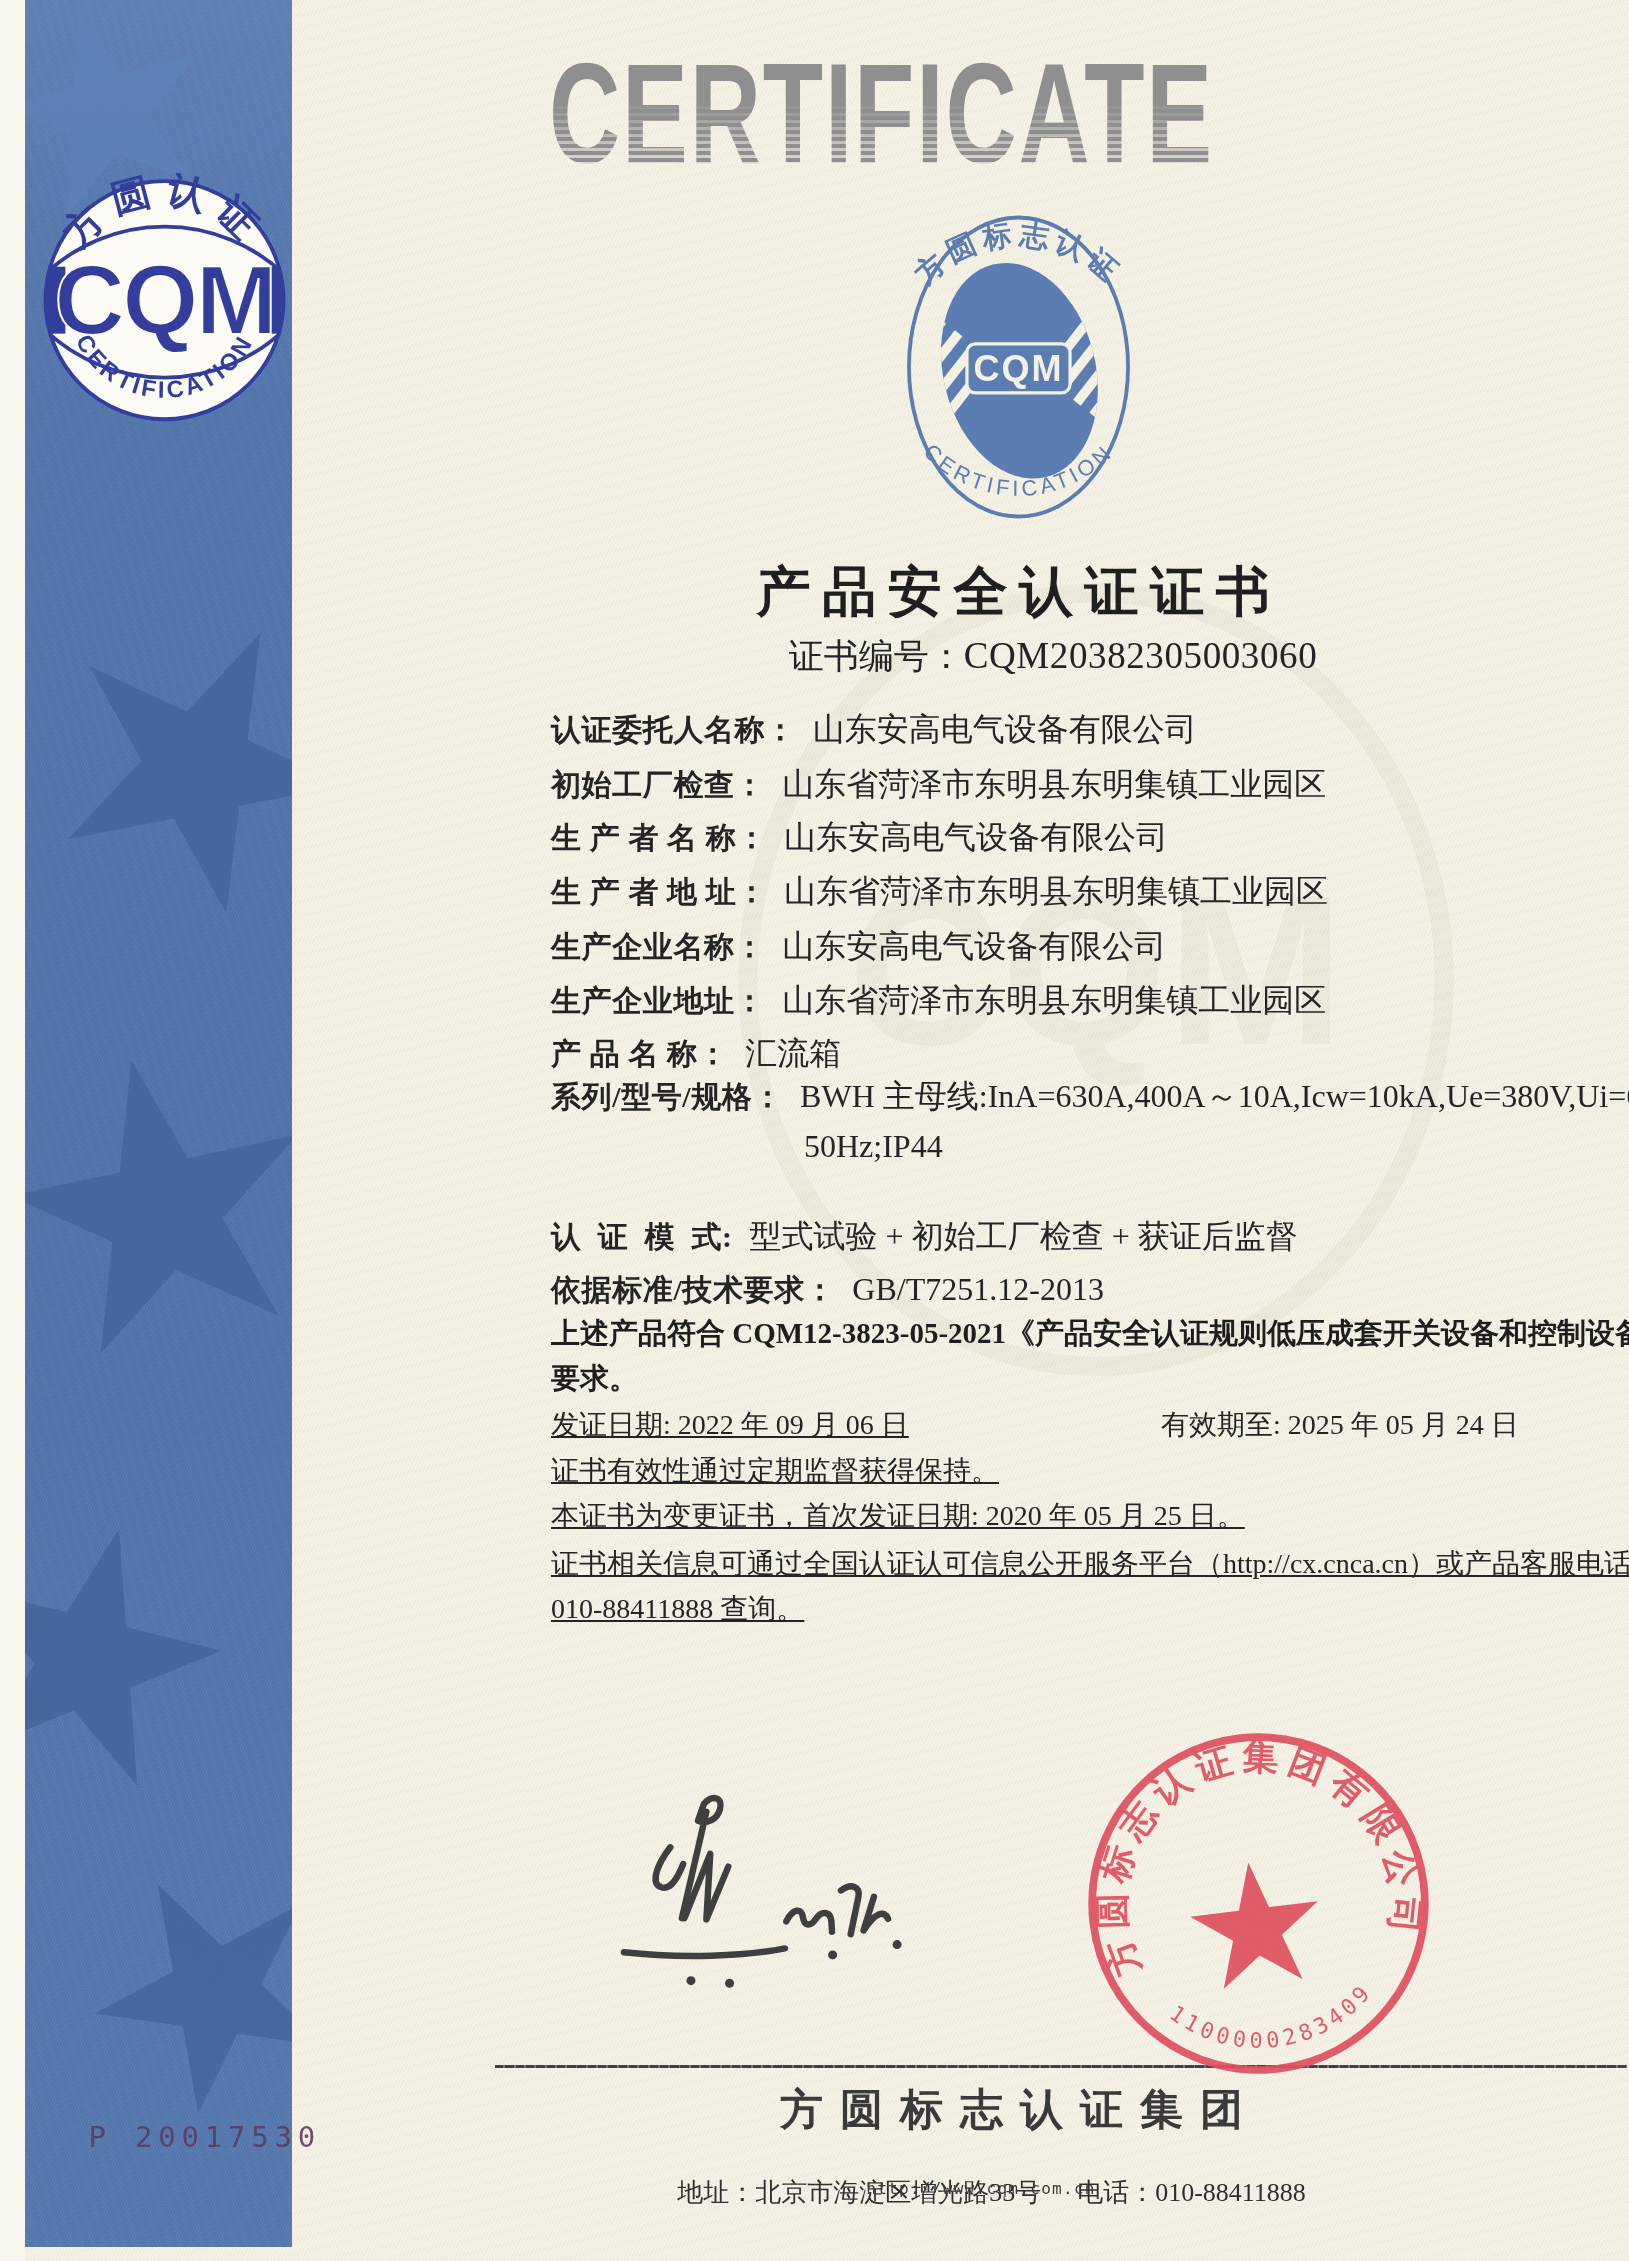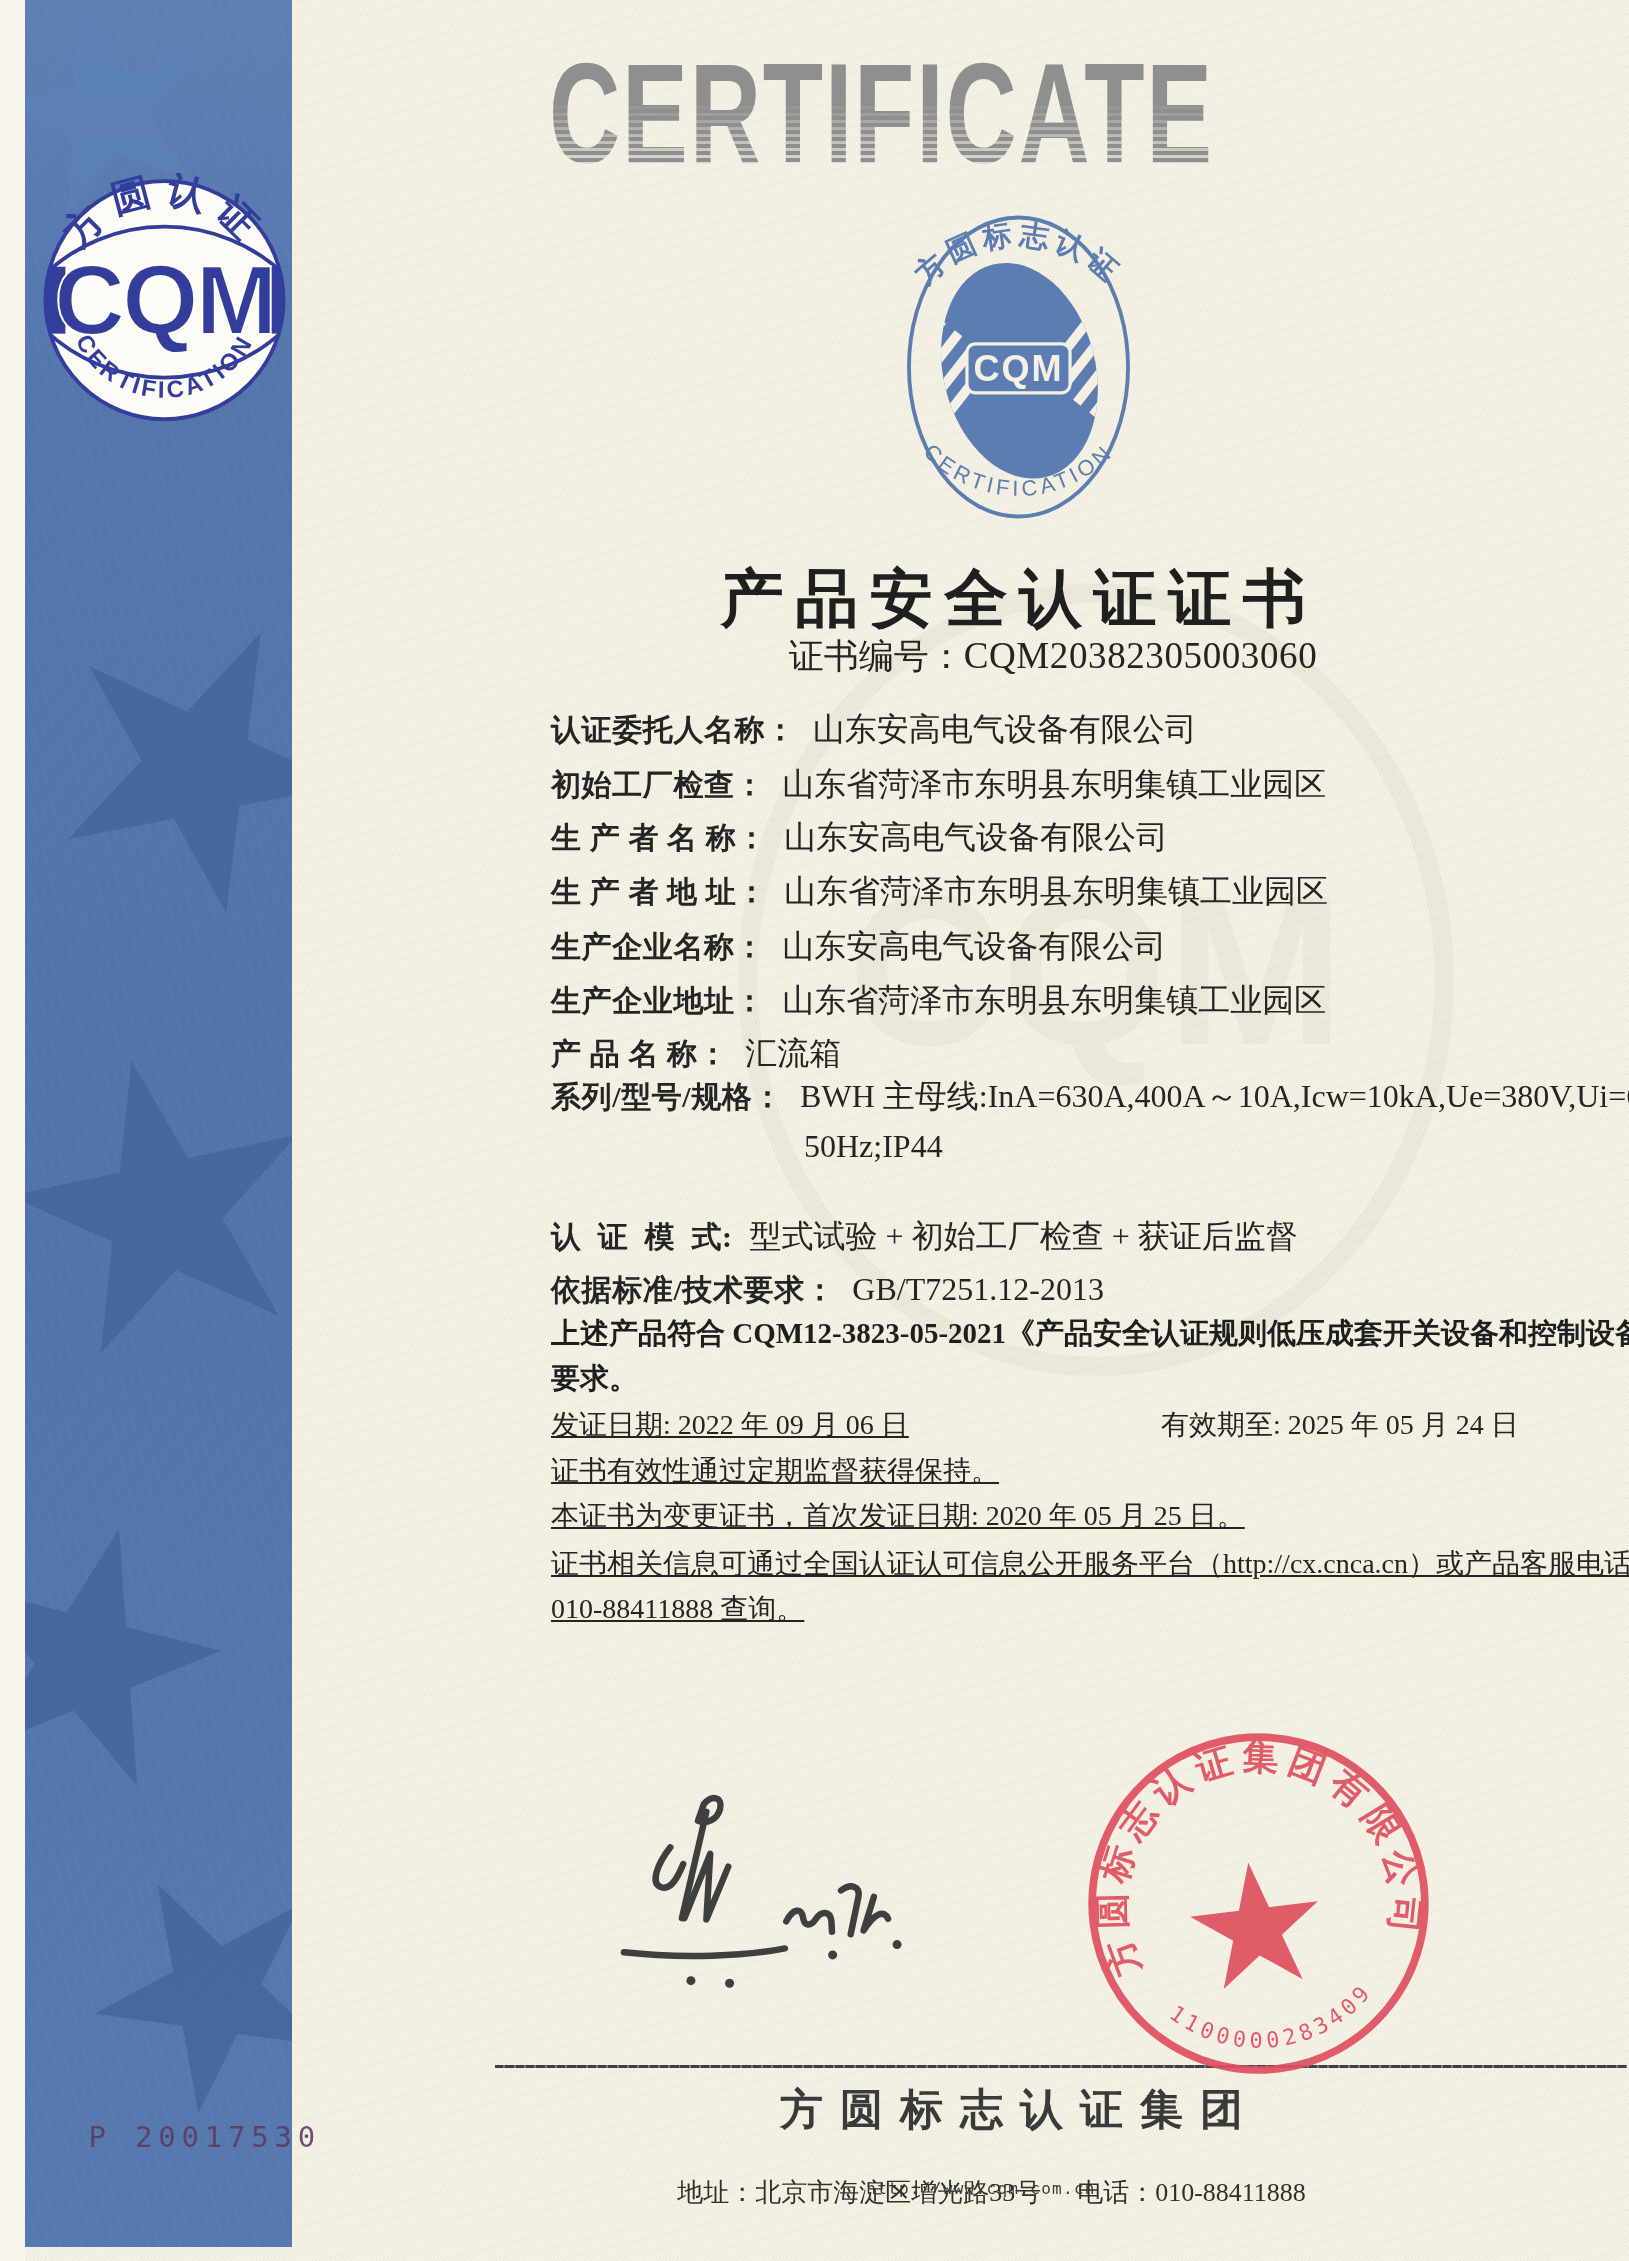--- a/index.html
+++ b/index.html
@@ -39,21 +39,21 @@
     font-size:142px;line-height:1.05;letter-spacing:2.6px;white-space:pre;
     color:#8f8f8f;
     transform:scaleX(0.695);transform-origin:left top;
     -webkit-mask-image:linear-gradient(to bottom,#000 0%,#000 42%,transparent 95%),repeating-linear-gradient(to bottom,#000 0 3.9px,transparent 3.9px 7px);
     mask-image:linear-gradient(to bottom,#000 0%,#000 42%,transparent 95%),repeating-linear-gradient(to bottom,#000 0 3.9px,transparent 3.9px 7px);
   }
   .oval-logo{position:absolute;left:905px;top:213px;z-index:4;}
   .watermark{position:absolute;left:677px;top:580px;z-index:1;opacity:0.05;}
   .doc-title{
     position:absolute;left:1019px;top:556px;transform:translateX(-50%);z-index:4;
-    font-size:63px;font-weight:bold;color:#1f1f1f;letter-spacing:11.6px;white-space:pre;
+    font-size:54px;font-weight:bold;color:#1f1f1f;letter-spacing:11.6px;white-space:pre;
   }
   .cert-no{
     position:absolute;left:1053px;top:633px;transform:translateX(-50%);z-index:4;
     font-size:35px;color:#242424;white-space:pre;
   }
   .cert-no .val{font-size:37px;letter-spacing:0.6px;}
   .row{position:absolute;left:551px;z-index:4;white-space:pre;color:#242424;}
   .row .lab{font-weight:bold;font-size:30px;letter-spacing:0.6px;}
   .row .val{font-size:32px;margin-left:17px;text-align:right;}
   .row .val2{display:block;font-size:32px;margin-left:253px;margin-top:9px;}

